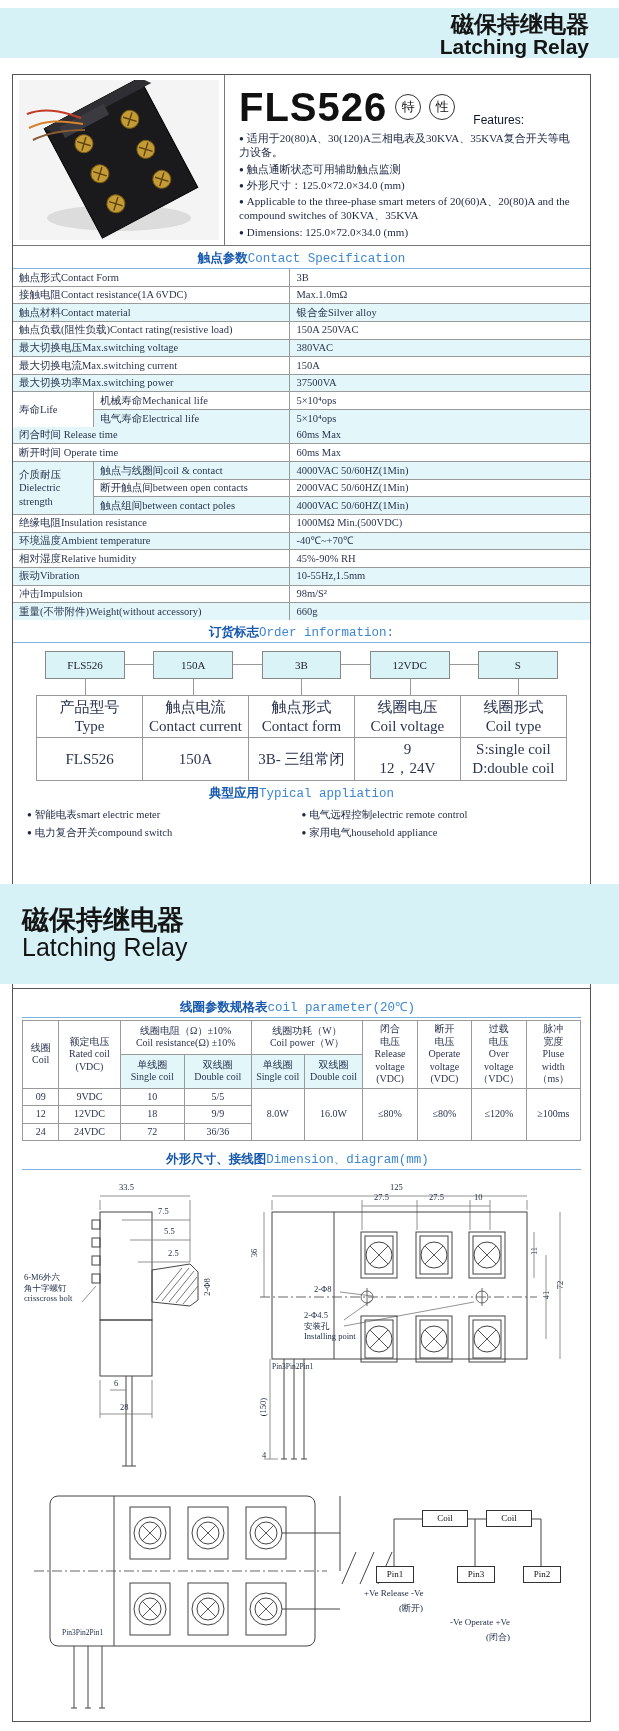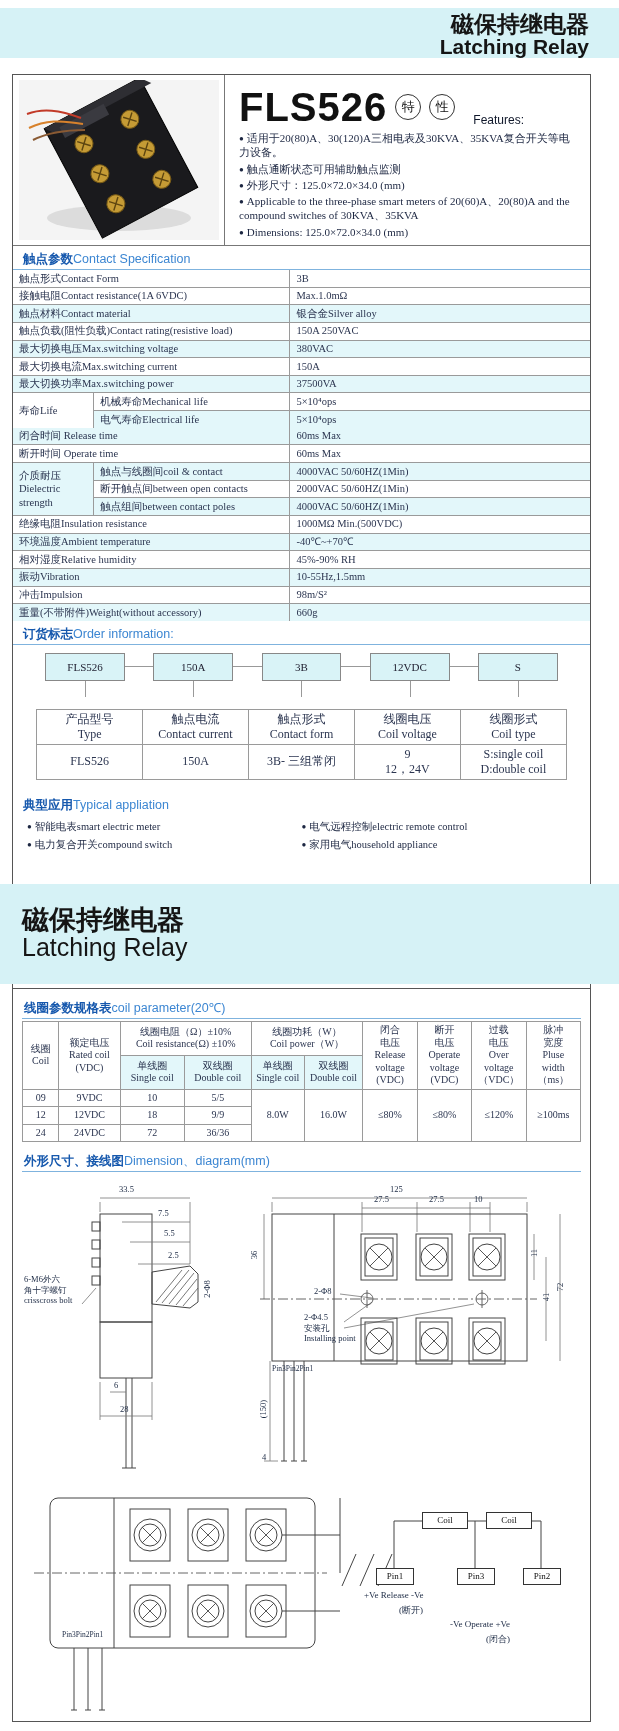--- a/index.html
+++ b/index.html
@@ -26,38 +26,38 @@
   .features-cell{flex:1;padding:6px 10px 0 14px;}
   .model-row{display:flex;align-items:center;margin:6px 0 4px 0;}
   .model{font-family:"Liberation Sans",sans-serif;font-weight:bold;font-size:40px;color:#111;letter-spacing:1px;line-height:1;}
   .badge{display:inline-block;width:24px;height:24px;border:1px solid #333;border-radius:50%;
          text-align:center;line-height:24px;font-size:13px;color:#111;margin-left:8px;background:#fff;}
   .features-label{font-family:"Liberation Sans",sans-serif;font-size:12px;color:#0f172a;margin-left:18px;align-self:flex-end;}
   ul.bullets{list-style:none;margin:0;padding:0;font-size:11px;color:#1d2742;}
   ul.bullets li{margin:2px 0;line-height:1.3;}
   ul.bullets li:before{content:"●";font-size:8px;margin-right:3px;vertical-align:1px;}
   
-  .sec{padding:3px 10px 1px 10px;border-bottom:1px solid #7fb3de;font-family:Liberation Sans, sans-serif;}
+  .sec{padding:3px 10px 1px 10px;border-bottom:1px solid #7fb3de;font-family:Liberation Mono, monospace;text-align:center;}
   .sec .zh{font-weight:bold;color:#1658ad;font-size:12.5px;}
   .sec .en{color:#3c86d2;font-size:12.5px;}
   
   table.spec{width:100%;border-collapse:collapse;table-layout:fixed;font-size:10.5px;color:#2b3550;}
   table.spec td{border:1px solid #9a9a9a;padding:1.5px 6px;line-height:1.3;}
   table.spec{border-style:hidden;} 
   .contact tbody tr:nth-child(2n+3){background:#e3f7fa;}
   .perf tbody tr:nth-child(odd){background:#e3f7fa;}
   .pre{white-space:pre-line;}
   
   .flow{position:relative;height:44px;margin:8px 18px 0 18px;}
   .flow-h{position:absolute;left:10%;right:10%;top:13px;border-top:1px solid #999;}
   .flow-col{position:absolute;top:0;width:20%;height:100%;}
   .flow-box{position:relative;margin:0 auto;width:72%;height:26px;line-height:26px;text-align:center;
             background:#d9f3f7;border:1px solid #888;font-size:11px;color:#223;z-index:2;}
   .flow-v{position:absolute;left:50%;top:27px;height:17px;border-left:1px solid #999;}
-  table.order{width:92%;margin:12px auto;border-collapse:collapse;table-layout:fixed;font-size:12px;padding-left:24px;}
+  table.order{width:92%;margin:0 auto;border-collapse:collapse;table-layout:fixed;font-size:15px;padding-left:24px;}
   table.order td{border:1px solid #9a9a9a;text-align:center;padding:2px 3px;line-height:1.25;}
   .apps{display:grid;grid-template-columns:1fr 1fr;padding:3px 14px 6px 14px;font-size:10.5px;color:#1d2742;}
   .apps div{margin:2px 0;}
   .apps div:before{content:"●";font-size:8px;margin-right:3px;vertical-align:1px;}
   
   table.coil{width:100%;border-collapse:collapse;table-layout:fixed;font-size:10px;color:#2b3550;margin-top:2px;}
   table.coil td,table.coil th{border:1px solid #9a9a9a;text-align:center;padding:2px 2px;font-weight:normal;line-height:1.25;}
   table.coil tbody tr:nth-child(2){background:#e3f7fa;}
   
   .draw-wrap{position:relative;width:560px;height:300px;margin:4px auto 0 auto;}

